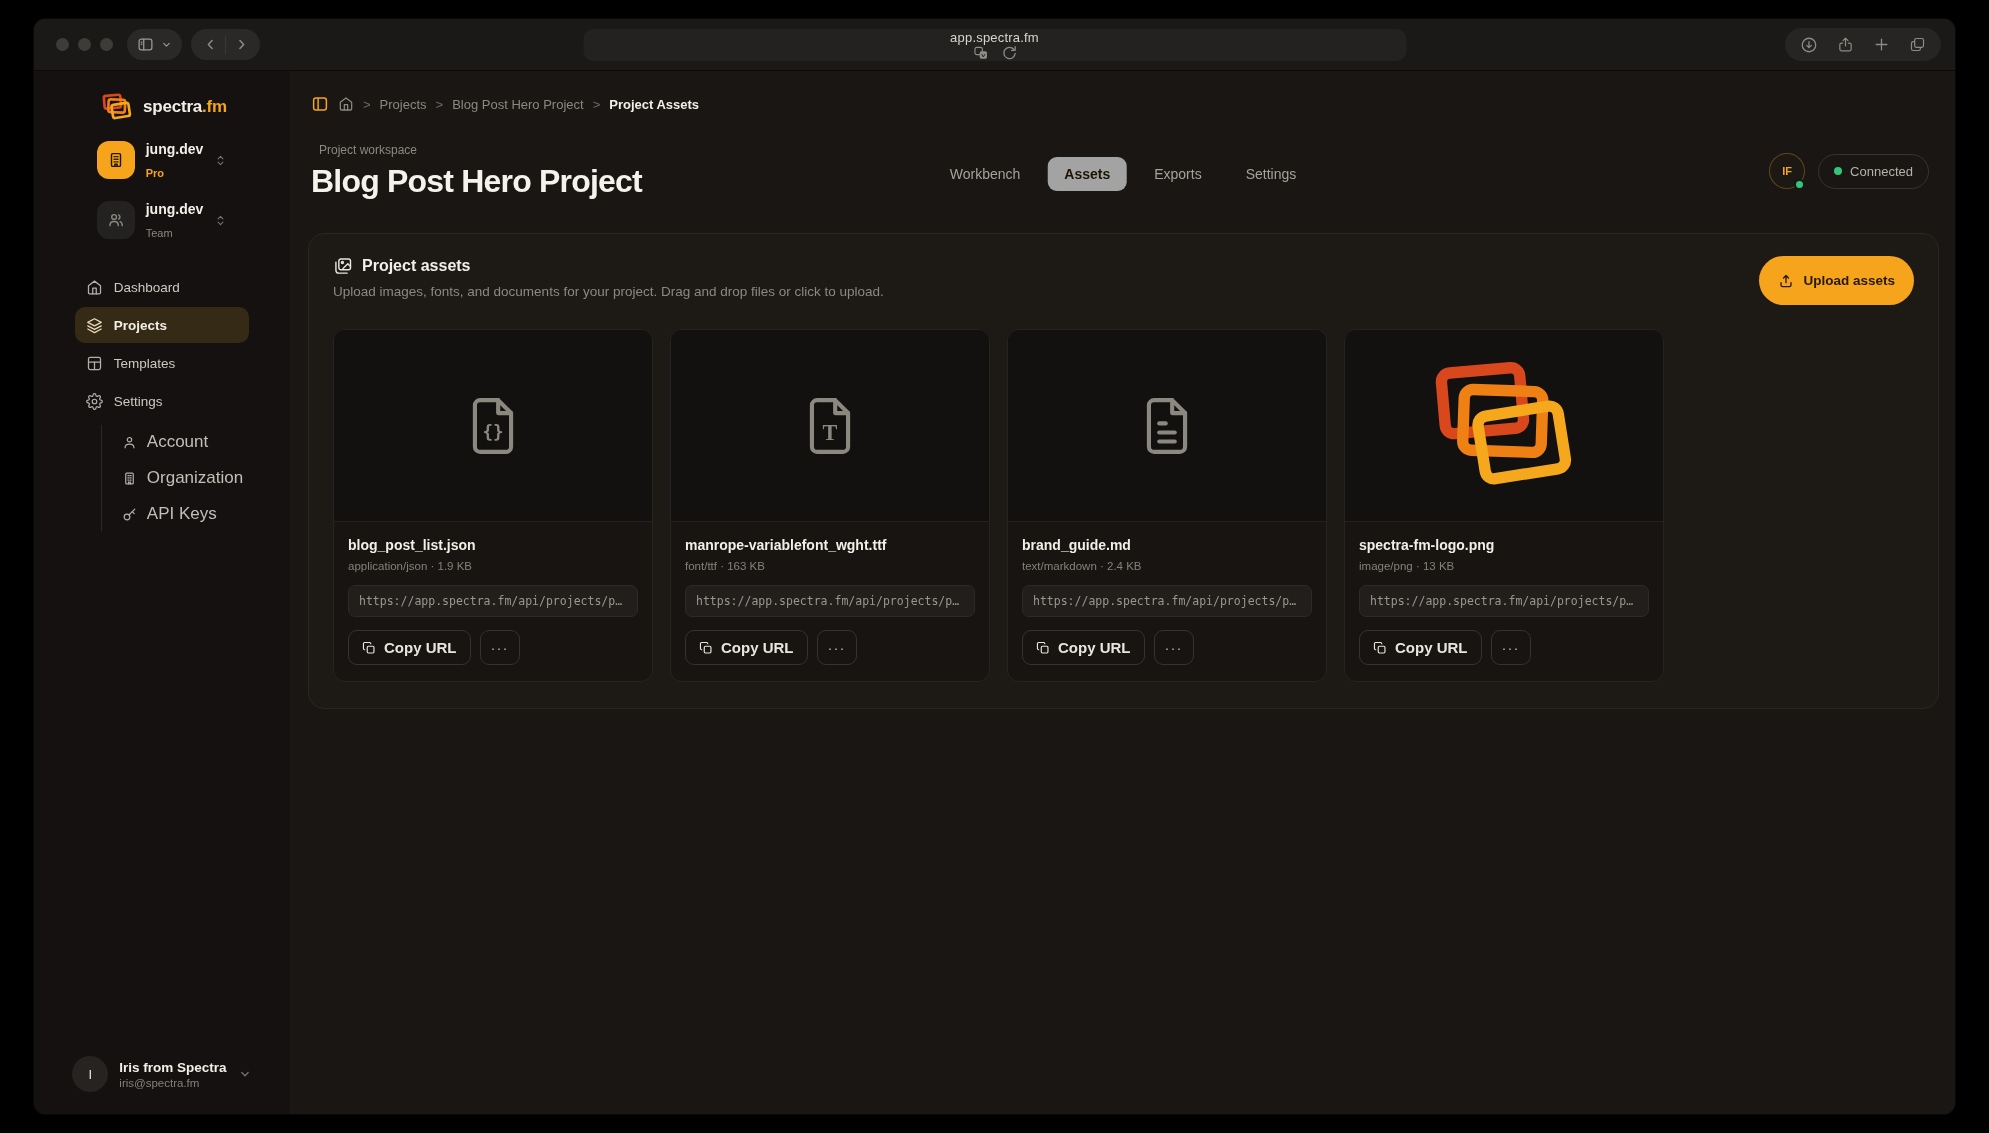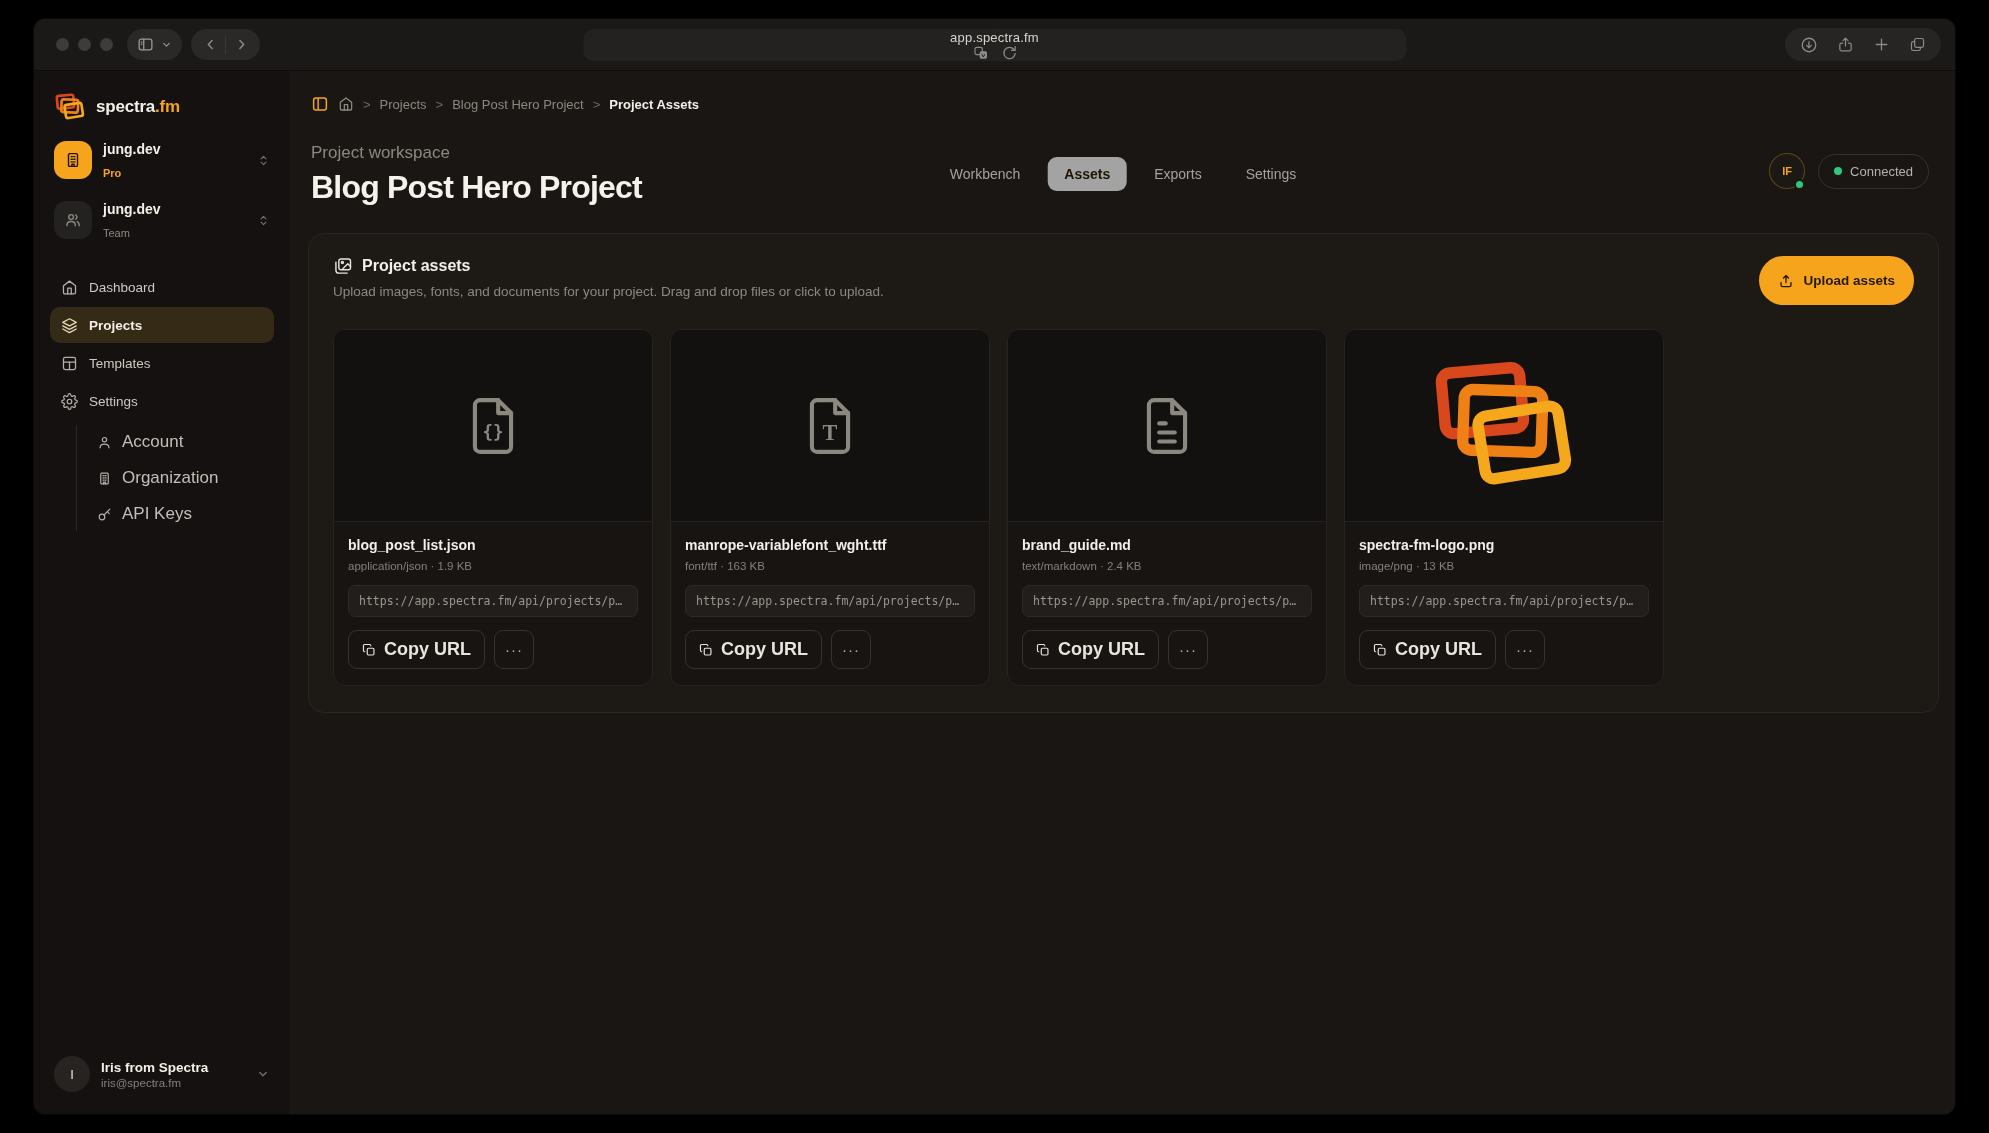--- a/index.html
+++ b/index.html
@@ -16,21 +16,21 @@
   .navbtn { width:30px; height:31px; display:flex; align-items:center; justify-content:center; color:#8d8b86; }
   .navdiv { width:1px; height:18px; background:#3a3835; }
   .urlbar { position:absolute; left:50%; top:10px; transform:translateX(-50%); width:823px; height:32px; background:#242220; border-radius:10px; display:flex; align-items:center; padding:0 12px; color:#8f8d88;flex-direction:column; }
   .urlbar .urltext { flex:1; text-align:center; color:#d8d5cf; font-size:13px; letter-spacing:.2px; }
   .url-right { display:flex; gap:12px; align-items:center; }
   .rpill { margin-left:auto; background:#262523; border-radius:17px; height:33px; display:flex; align-items:center; padding:0 8px; gap:4px; }
   .rbtn { width:32px; height:33px; display:flex; align-items:center; justify-content:center; color:#8d8b86; }
 
   
   .app { flex:1; display:flex; min-height:0; }
-  .sidebar { width:257px; flex:0 0 257px; background:#141110; border-right:1px solid rgba(255,255,255,.04); display:flex; flex-direction:column; padding:22px 16px 16px; }
+  .sidebar { width:257px; flex:0 0 257px; background:#141110; border-right:1px solid rgba(255,255,255,.04); display:flex; flex-direction:column; padding:22px 16px 16px;align-items:center; }
   .logo-row { display:flex; align-items:center; gap:10px; padding-left:4px; }
   .logo-text { font-size:17px; font-weight:bold; color:#f2efe9; letter-spacing:-.2px; }
   .logo-text b { color:#f6a41c; }
   .acct { display:flex; align-items:center; gap:11px; margin-top:18px; padding:2px 4px; border-radius:10px; cursor:pointer; }
   .acct:first-of-type { margin-top:26px; }
   .av-sq { width:38px; height:38px; border-radius:12px; display:flex; align-items:center; justify-content:center; flex:0 0 38px; }
   .av-orange { background:#f6a41c; color:#201503; }
   .av-dark { background:#242220; color:#8b8880; }
   .acct-name { font-size:14px; font-weight:bold; color:#f2efe9; line-height:1.25; }
   .acct-sub { font-size:11px; margin-top:8px; }
@@ -51,21 +51,21 @@
   .user-email { font-size:11.5px; color:#84817b; margin-top:2px; }
 
   
   .main { flex:1; display:flex; flex-direction:column; min-width:0; background:#191613; }
   .crumbs { display:flex; align-items:center; gap:9px; padding:24px 24px 0 20px; font-size:13px; color:#8b8880; }
   .crumbs .sep { color:#6e6b64; }
   .crumb { cursor:pointer; }
   .crumb.current { color:#f2efe9; font-weight:bold; }
   .home-ic { color:#8b8880; display:flex; }
   .pagehead { position:relative; padding:0 24px 0 20px; margin-top:30px; height:64px; }
-  .eyebrow { font-size:17px; color:#8b8880; }
+  .eyebrow { font-size:12px; color:#8b8880;margin-left:8px; }
   .title { font-size:32px; font-weight:bold; color:#f5f2ec; letter-spacing:-.8px; margin-top:6px; white-space:nowrap; }
   .tabs { position:absolute; left:50%; top:14px; transform:translateX(-50%); display:flex; gap:10px; align-items:center; }
   .tab { font-size:14px; color:#a5a29b; padding:9px 17px; border-radius:9px; cursor:pointer; white-space:nowrap; }
   .tab.active { background:#a3a3a3; color:#1d1404; font-weight:bold; }
   .head-right { position:absolute; right:26px; top:10px; display:flex; align-items:center; gap:13px; }
   .if-av { width:36px; height:36px; border-radius:50%; border:1px solid #b9822170; color:#f6a41c; font-size:11px; font-weight:bold; display:flex; align-items:center; justify-content:center; position:relative; background:#1c1813; }
   .if-dot { position:absolute; right:-1px; bottom:-2px; width:11px; height:11px; border-radius:50%; background:#30c77b; border:2px solid #191613; }
   .conn { display:flex; align-items:center; gap:8px; border:1px solid #373430; border-radius:999px; padding:9px 15px; font-size:13px; color:#b5b2ac; }
   .gdot { width:8px; height:8px; border-radius:50%; background:#30c77b; }
 
@@ -77,21 +77,21 @@
   .psub { font-size:13.5px; color:#8b8880; margin-top:8px; }
   .upload-btn { margin-left:auto; background:#f6a41c; color:#241806; border:none; border-radius:999px; height:49px; padding:0 19px; display:flex; align-items:center; gap:9px; font-size:13.5px; font-weight:bold; font-family:inherit; cursor:pointer; }
   .grid { margin-top:24px; display:grid; grid-template-columns:repeat(4,320px); gap:17px; }
   .card { background:#181411; border:1px solid #272320; border-radius:12px; overflow:hidden; }
   .thumb { height:192px; background:#131010; border-bottom:1px solid #242120; display:flex; align-items:center; justify-content:center; color:#8b8880; }
   .card-body { padding:15px 14px 16px; }
   .fname { font-size:14px; font-weight:bold; color:#f2efe9; white-space:nowrap; overflow:hidden; }
   .fmeta { font-size:11.5px; color:#84817b; margin-top:7px; }
   .urlbox { margin-top:13px; background:#211e1b; border:1px solid #2e2b27; border-radius:7px; padding:8px 10px; font-family:"DejaVu Sans Mono",monospace; font-size:11.5px; color:#9a978f; white-space:nowrap; overflow:hidden; }
   .btn-row { display:flex; gap:9px; margin-top:13px; }
-  .copy-btn { display:flex; align-items:center; gap:8px; border:1px solid #36322d; background:transparent; color:#e8e5df; font-size:18px; font-weight:bold; font-family:inherit; border-radius:9px; padding:8px 13px; cursor:pointer; }
+  .copy-btn { display:flex; align-items:center; gap:8px; border:1px solid #36322d; background:transparent; color:#e8e5df; font-size:15px; font-weight:bold; font-family:inherit; border-radius:9px; padding:8px 13px; cursor:pointer; }
   .more-btn { border:1px solid #36322d; background:transparent; color:#b5b2ac; border-radius:9px; width:40px; display:flex; align-items:center; justify-content:center; font-size:15px; letter-spacing:1px; cursor:pointer; }
   svg { display:block; }
 </style>
 </head>
 <body>
 
 <div class="window">
 
   <div class="toolbar">
     <div class="traffic">

